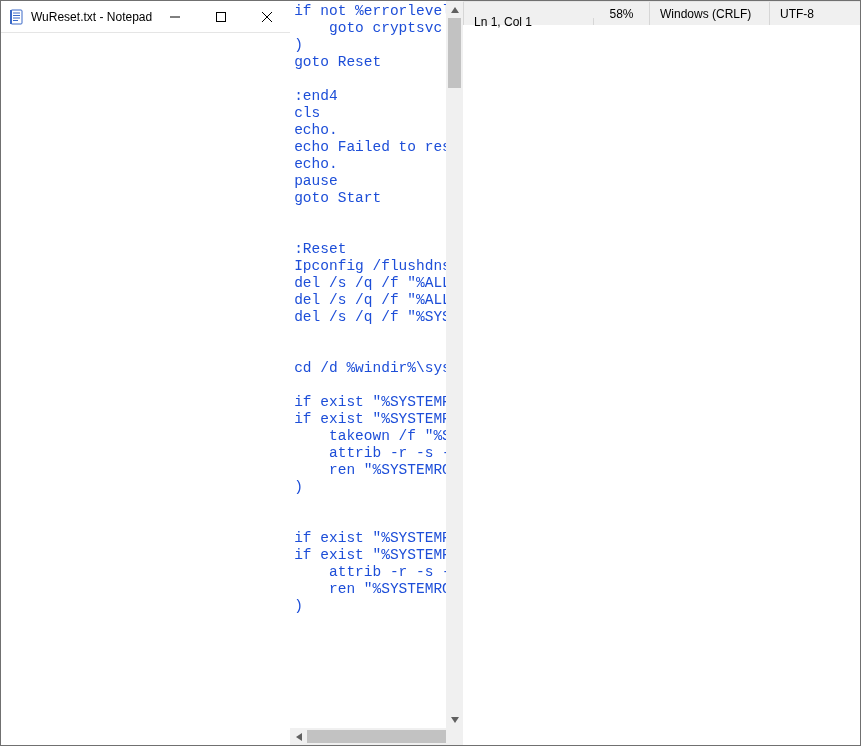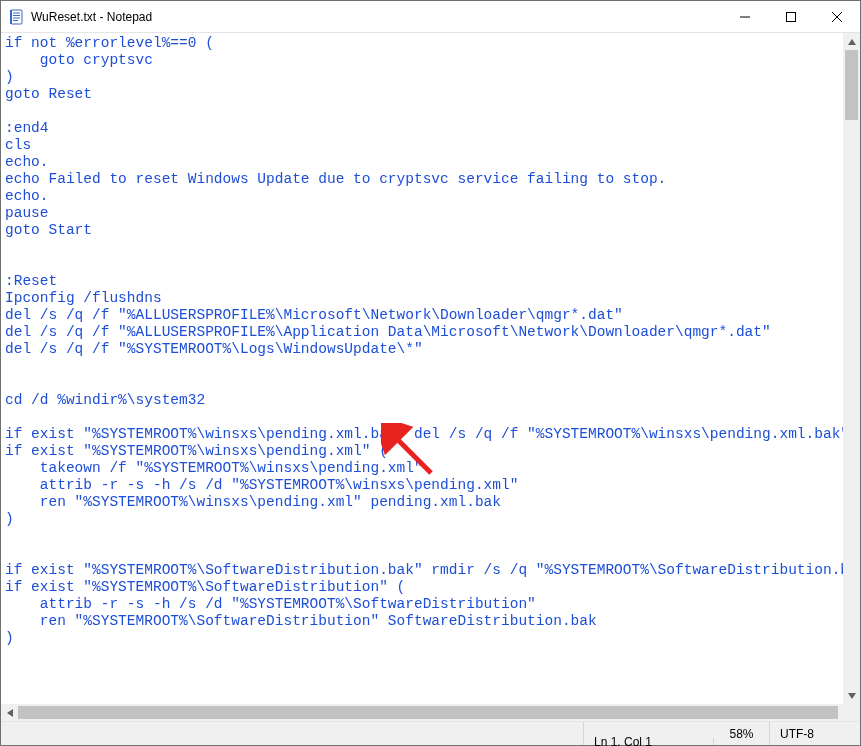--- a/index.html
+++ b/index.html
@@ -12,21 +12,21 @@
     width: 861px;
     height: 746px;
     overflow: hidden;
   }
   .window {
     width: 861px;
     height: 746px;
     background: #fff;
     border: 1px solid #707070;
     display: flex;
-    flex-direction: column;
+    flex-direction: row;
   }
   .titlebar {
     height: 32px;
     display: flex;
     align-items: center;
     background: #fff;
     border-bottom: 1px solid #e5e5e5;
   }
   .titlebar-icon {
     width: 16px;
@@ -266,16 +266,17 @@
           </svg>
       </div>
     </div>
     <div class="sb-corner"></div>
   </div>
 
   <div class="statusbar">
     <div class="status-spacer"></div>
     <div class="status-cell ln">Ln 1, Col 1</div>
     <div class="status-cell zoom">58%</div>
+    <div class="status-cell eol">Windows (CRLF)</div>
     <div class="status-cell enc">UTF-8</div>
   </div>
 
 </div>
 
 </body></html>

